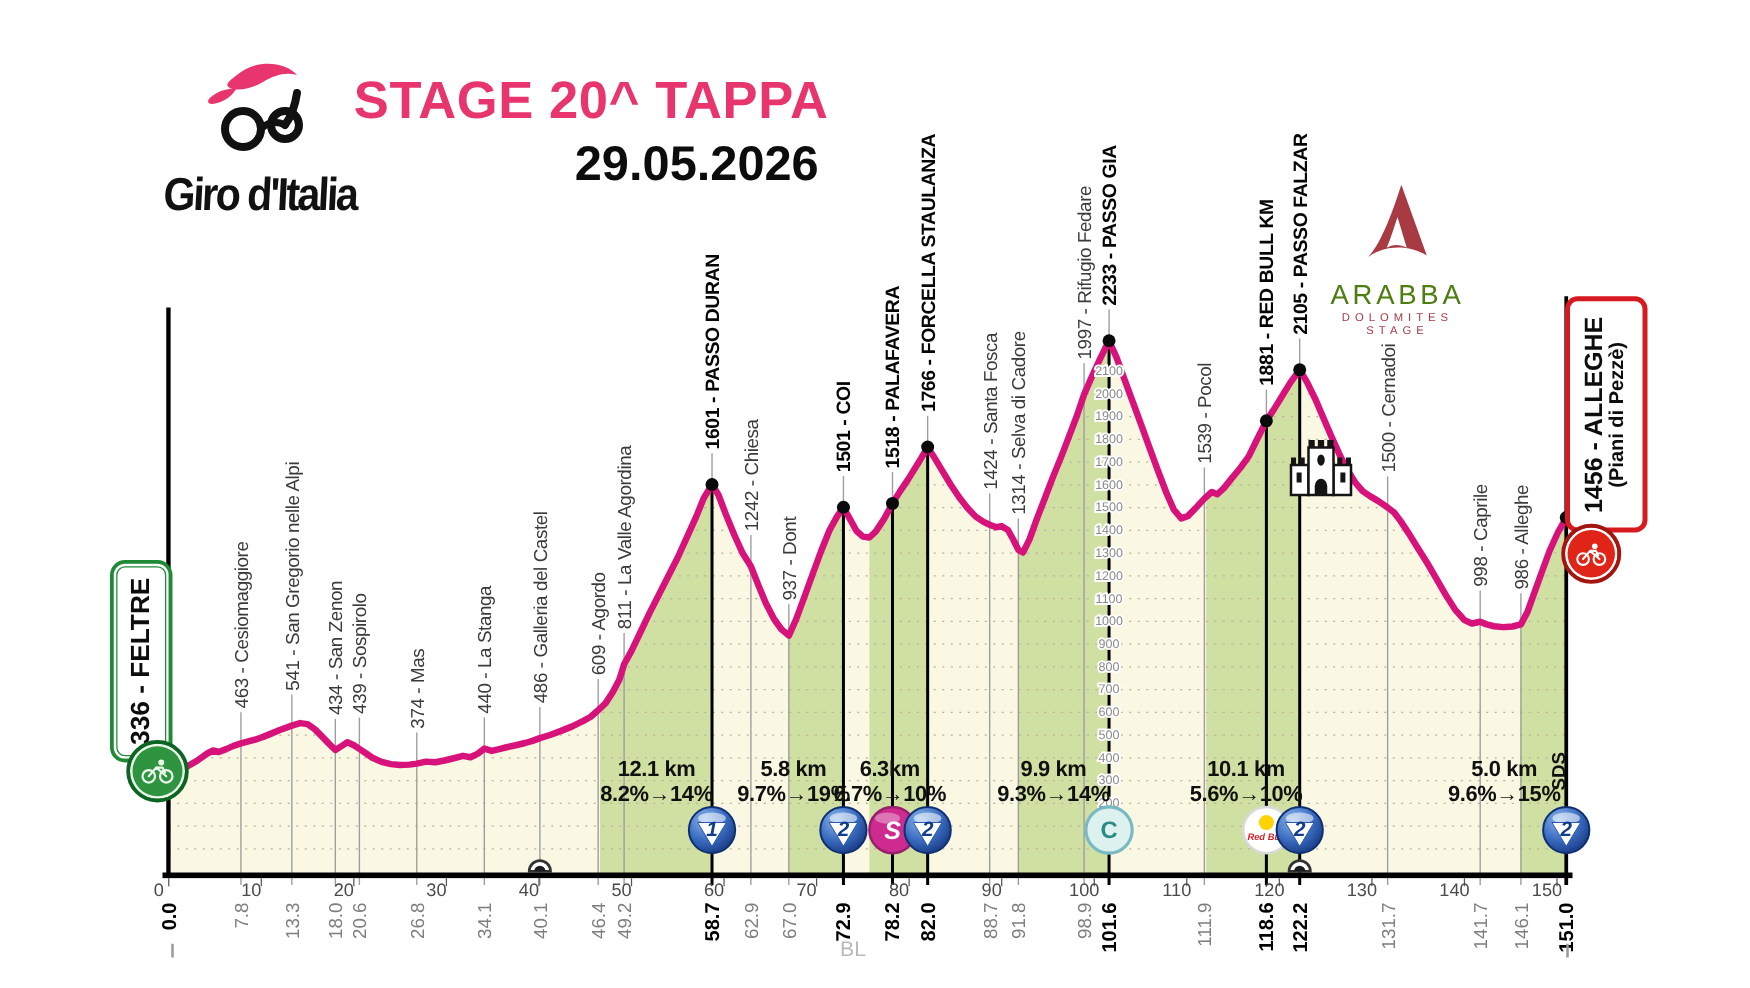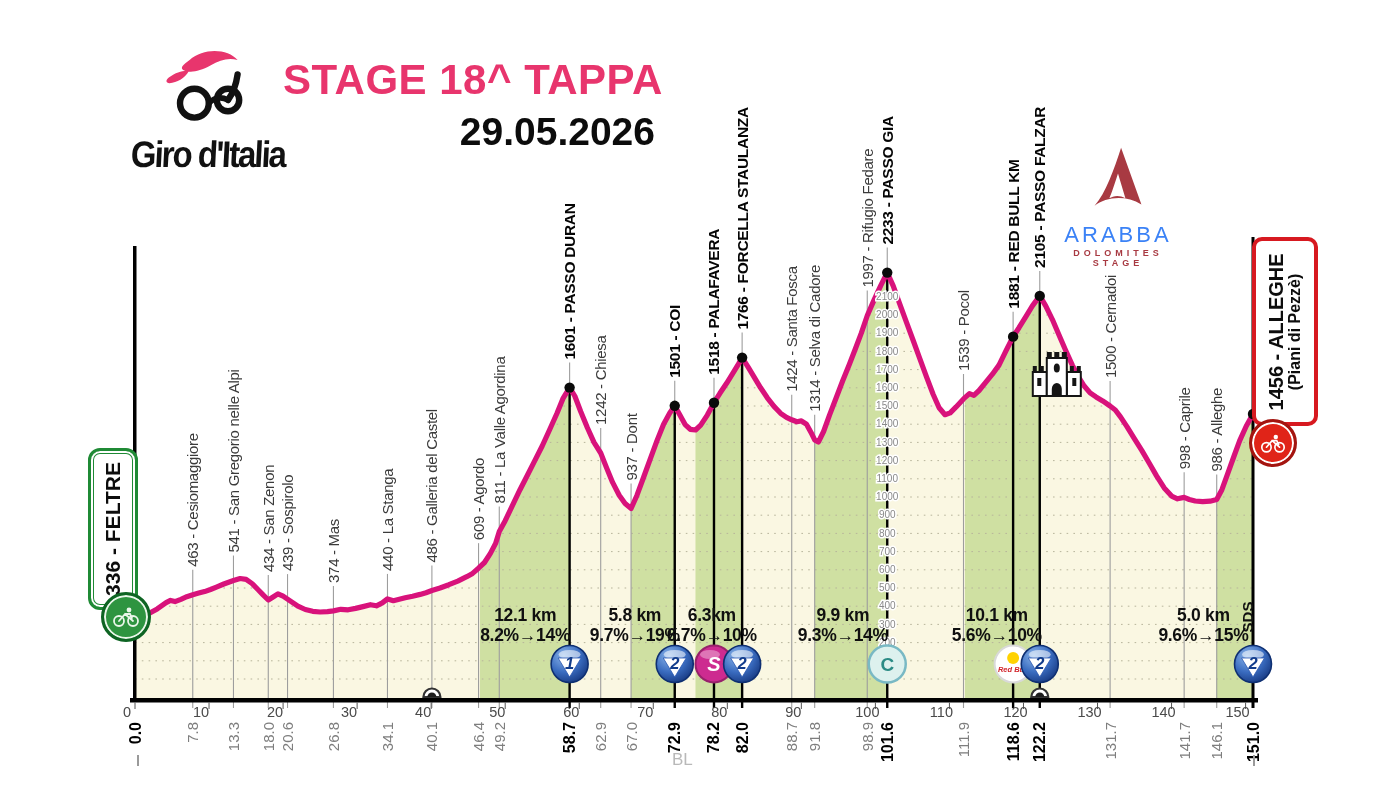--- a/index.html
+++ b/index.html
@@ -9,21 +9,21 @@
   
   .giro-logo{position:absolute;left:124px;top:44px;width:168px;text-align:center;}
   .giro-wordmark{font-size:33px;font-weight:800;color:#111;letter-spacing:-2px;
                  transform:skewX(-3deg) scaleY(1.12);margin-top:-4px;}
   .stage-title{position:absolute;left:283px;top:56px;font-size:42px;font-weight:800;
                letter-spacing:.5px;}
   .stage-date{position:absolute;left:283px;top:110px;width:372px;text-align:right;
               font-size:39px;font-weight:800;color:#0c0c0c;}
   .arabba{position:absolute;left:1046px;top:144px;width:144px;text-align:center;line-height:1.15;}
   .arabba-name{font-size:22px;font-weight:500;letter-spacing:3px;}
-  .arabba-sub{font-size:9px;font-weight:700;letter-spacing:4px;}
+  .arabba-sub{font-size:9px;font-weight:400;letter-spacing:4px;}
   
   .vbox{position:absolute;background:#fff;display:flex;align-items:center;justify-content:center;z-index:5;}
   .start-box{left:88px;top:448px;width:44px;height:156px;border:3px solid #1f8a35;border-radius:12px;
              box-shadow:inset 0 0 0 2px #fff,inset 0 0 0 3px #1f8a35;}
   .start-box .rot{transform:rotate(-90deg);white-space:nowrap;font-size:21px;font-weight:800;color:#0d0d0d;}
   .finish-box{left:1252px;top:237px;width:58px;height:181px;border:4px solid #d71920;border-radius:10px;}
   .finish-box .rot{transform:rotate(-90deg);white-space:nowrap;text-align:center;line-height:1.05;color:#0d0d0d;}
   .finish-line1{font-size:20px;font-weight:800;}
   .finish-line2{font-size:16px;font-weight:800;}
   .badge{position:absolute;border-radius:50%;display:flex;align-items:center;justify-content:center;z-index:6;}
@@ -332,29 +332,29 @@
       <path d="M52 20 C70 4 100 6 112 20 C100 17 90 20 78 27 C64 35 52 36 45 33 C39 30 44 26 52 20 Z" fill="#e8356d"></path>
       <path d="M26 42 C36 34 46 33 51 34 C46 43 36 48 27 49 C22 49 22 45 26 42 Z" fill="#e8356d"></path>
       <circle cx="58" cy="74" r="18" fill="none" stroke="#111" stroke-width="8"></circle>
       <circle cx="100" cy="70" r="14" fill="none" stroke="#111" stroke-width="8"></circle>
       <path d="M112 38 C110 52 106 62 100 70" fill="none" stroke="#111" stroke-width="8" stroke-linecap="round"></path>
       <path d="M76 74 C84 66 92 66 100 70" fill="none" stroke="#111" stroke-width="7" stroke-linecap="round"></path>
     </svg>
     <div class="giro-wordmark">Giro d'Italia</div>
   </div>
 
-  <div class="stage-title" style="color: rgb(232, 53, 109);">STAGE 18^ TAPPA</div>
+  <div class="stage-title" style="color: rgb(232, 53, 109);">STAGE 20^ TAPPA</div>
   <div class="stage-date">29.05.2026</div>
 
   <div class="arabba">
     <svg width="62" height="74" viewBox="0 0 100 120">
       <path d="M55 6 L88 98 C62 82 30 86 12 100 C30 80 44 40 55 6 Z" fill="#a83a42"></path>
       <path d="M50 48 L62 88 C52 82 42 84 36 88 C42 74 46 60 50 48 Z" fill="#fff"></path>
     </svg>
-    <div class="arabba-name" style="color: #3b82f6;">ARABBA</div>
+    <div class="arabba-name" style="color: #4d7c0f;">ARABBA</div>
     <div class="arabba-sub" style="color: rgb(168, 58, 66);">DOLOMITES</div>
     <div class="arabba-sub" style="color: rgb(168, 58, 66);">STAGE</div>
   </div>
 
   <div class="vbox start-box">
     <span class="rot">336 - FELTRE</span>
   </div>
   <div class="badge start-badge">
     <svg width="30" height="22" viewBox="0 0 30 22">
       <circle cx="8" cy="15" r="5" fill="none" stroke="#eaf6ea" stroke-width="1.8"></circle>

